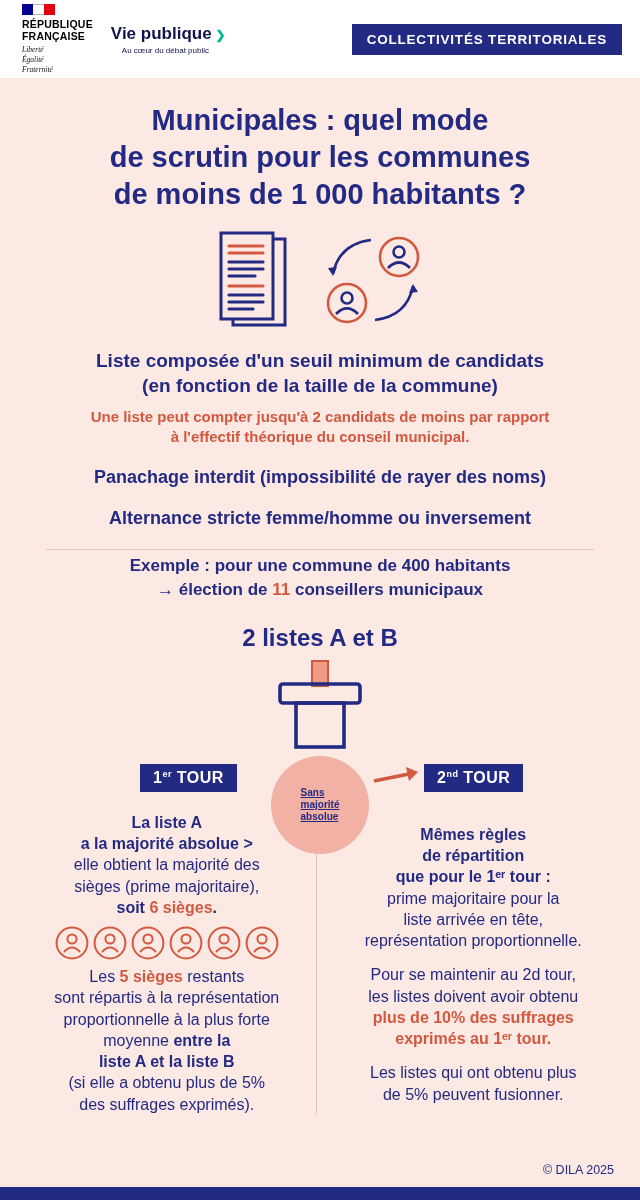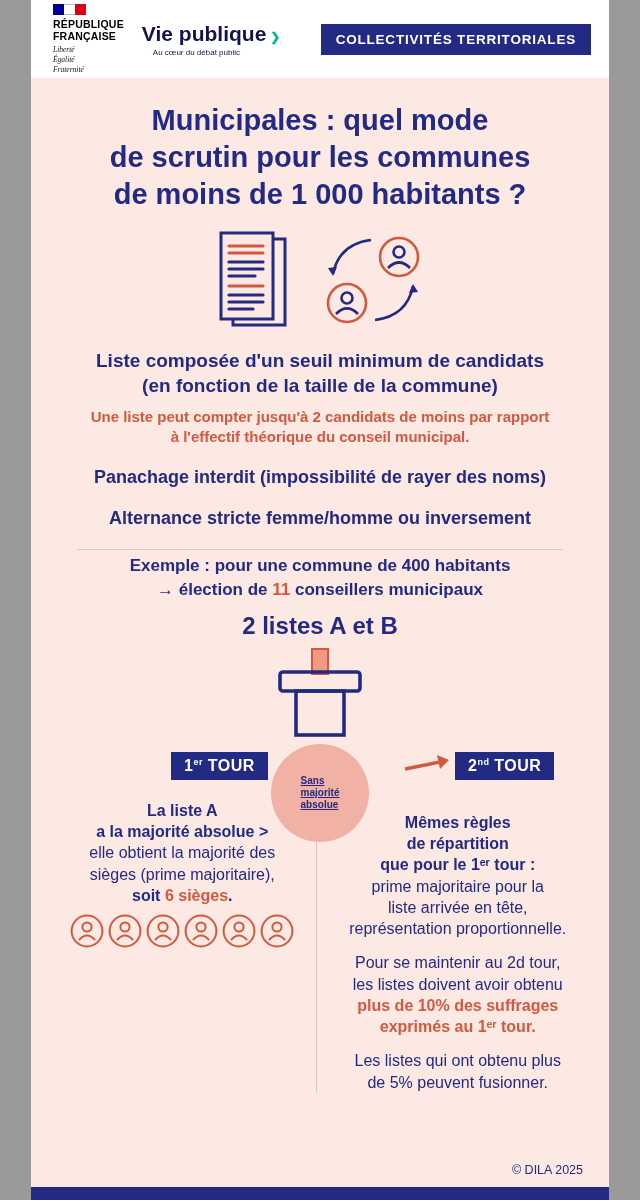--- a/index.html
+++ b/index.html
@@ -1,51 +1,51 @@
 <!DOCTYPE html>
 <html><head>
 <meta charset="utf-8">
 <style>
   * { margin:0; padding:0; box-sizing:border-box; }
   html,body { background:#9a9a9a; }
   .page {
-    width:578px; height:1200px; margin:0 auto; position:relative;
+    width:640px; height:1200px; margin:0 auto; position:relative;
     background:#fce9e4; overflow:hidden;
     font-family:"Liberation Sans", sans-serif; color:#232a83;
   }
   .pre { white-space:pre-line; }
   .b { font-weight:bold; }
   .hl { color:#d2593f; }
 
   
   .topbar { background:#fff; height:78px; display:flex; align-items:center; padding:0 18px 0 22px; }
   .rf-logo { display:flex; flex-direction:column; }
   .flag { display:flex; width:33px; height:11px; margin-bottom:3px; }
   .flag span { flex:1; display:block; }
   .f-blue { background:#000091; }
   .f-white { background:#fff; border-top:1px solid #bbb; border-bottom:1px solid #bbb; }
   .f-red { background:#e1000f; }
   .rf-name { font-size:10.5px; font-weight:bold; color:#000; line-height:1.18; letter-spacing:0.2px; display:flex; flex-direction:column; }
   .rf-motto { font-family:"Liberation Serif", serif; font-style:italic; font-size:7.5px; color:#111; margin-top:3px; line-height:1.3; }
   .vp-logo { margin-left:18px; }
   .vp-name-row { display:flex; align-items:baseline; }
-  .vp-name { font-size:21px; font-weight:bold; color:#11134e; }
+  .vp-name { font-size:17px; font-weight:bold; color:#11134e; }
   .vp-mark { color:#00b894; font-weight:bold; font-size:12px; margin-left:4px; }
   .vp-tagline { font-size:8px; color:#11134e; margin-top:2px; margin-left:11px; }
   .cat-badge { margin-left:auto; background:#232a83; color:#fff; font-weight:bold; font-size:13.5px; letter-spacing:0.8px; padding:8px 15px; }
 
   
   .title { font-size:29px; line-height:1.28; text-align:center; font-weight:bold; margin-top:24px; }
   .hero-icons { display:flex; justify-content:center; align-items:center; gap:26px; margin-top:16px; }
   .heading { font-size:19px; font-weight:bold; text-align:center; line-height:1.3; margin-top:18px; }
   .note { color:#d2593f; font-size:15px; font-weight:bold; text-align:center; line-height:1.35; margin-top:8px; }
   .rule { font-size:18px; font-weight:bold; text-align:center; margin-top:20px; }
   .divider-h { border:none; border-top:1px solid #e2c7c1; margin:20px 46px 0; }
   .example { font-size:17px; font-weight:600; text-align:center; line-height:1.4; margin-top:4px; }
-  .lists-title { font-size:24px; font-weight:bold; text-align:center; margin-top:10px; }
+  .lists-title { font-size:24px; font-weight:bold; text-align:center; margin-top:22px; }
   .ballot-wrap { display:flex; justify-content:center; margin-top:6px; }
 
   
   .tour-area { position:relative; margin-top:8px; }
   .badges-row { position:relative; height:32px;padding-left:10px; }
   .tour-badge { position:absolute; top:0; background:#232a83; color:#fff; font-size:16px; font-weight:bold; padding:5px 13px; letter-spacing:0.5px; }
   .tour-badge sup { font-size:9px; }
   .badge1 { left:140px; }
   .badge2 { left:424px; }
   .arrow-icon { position:absolute; left:372px; top:1px; }
@@ -198,20 +198,27 @@
               <circle cx="17" cy="17" r="15.4" fill="none" stroke="#d2593f" stroke-width="2"></circle>
               <circle cx="17" cy="13" r="4.6" fill="none" stroke="#d2593f" stroke-width="2"></circle>
               <path d="M9 26 q8 -9 16 0" fill="none" stroke="#d2593f" stroke-width="2"></path>
             </svg>
           <svg width="34" height="34" viewBox="0 0 34 34">
               <circle cx="17" cy="17" r="15.4" fill="none" stroke="#d2593f" stroke-width="2"></circle>
               <circle cx="17" cy="13" r="4.6" fill="none" stroke="#d2593f" stroke-width="2"></circle>
               <path d="M9 26 q8 -9 16 0" fill="none" stroke="#d2593f" stroke-width="2"></path>
             </svg>
         </div>
+        <p class="pre p2"><span>Les </span><span class="b hl">5 sièges</span><span> restants
+sont répartis à la représentation
+proportionnelle à la plus forte
+moyenne </span><span class="b">entre la
+liste A et la liste B</span><span>
+(si elle a obtenu plus de 5%
+des suffrages exprimés).</span></p>
       </div>
 
       <div class="vdiv"></div>
 
       <div class="col right">
         <p class="pre"><span class="b">Mêmes règles
 de répartition
 que pour le 1ᵉʳ tour :</span><span>
 prime majoritaire pour la
 liste arrivée en tête,

